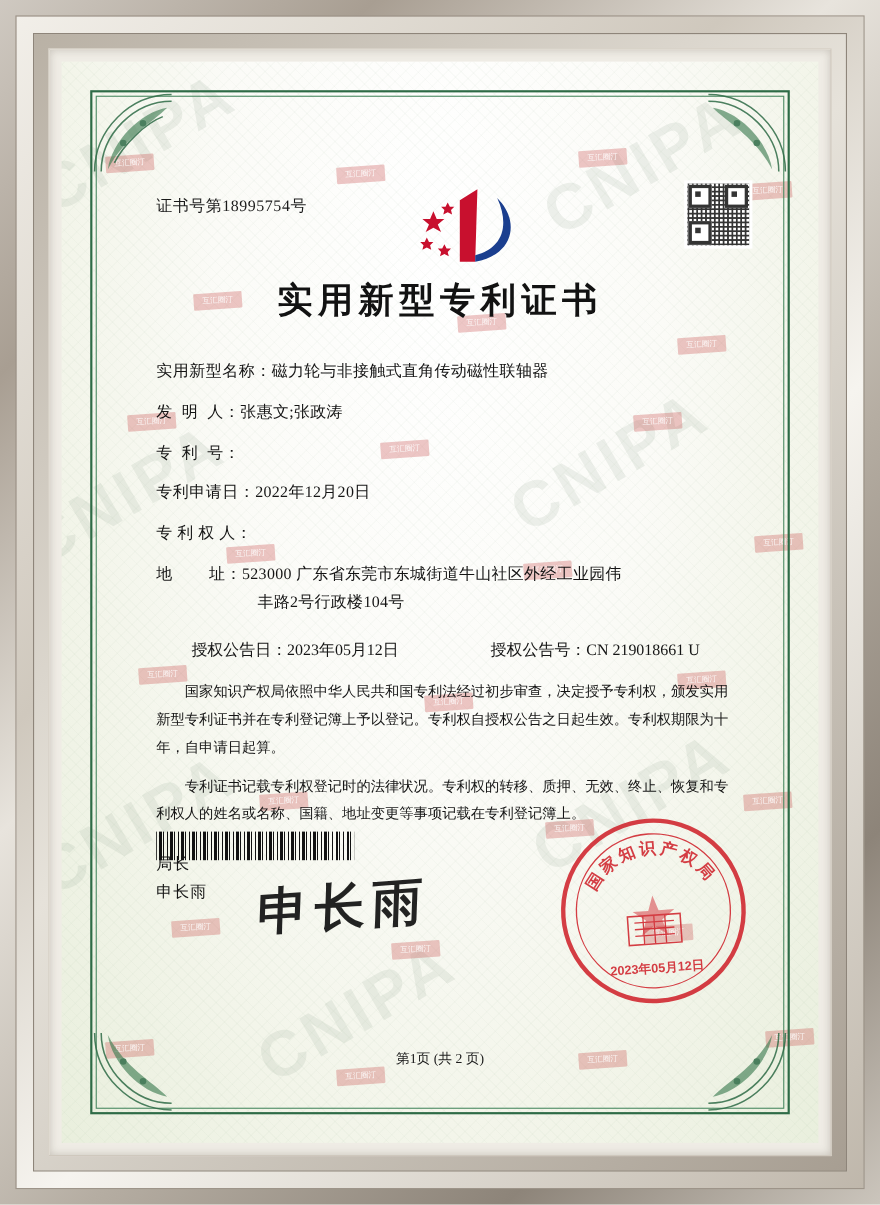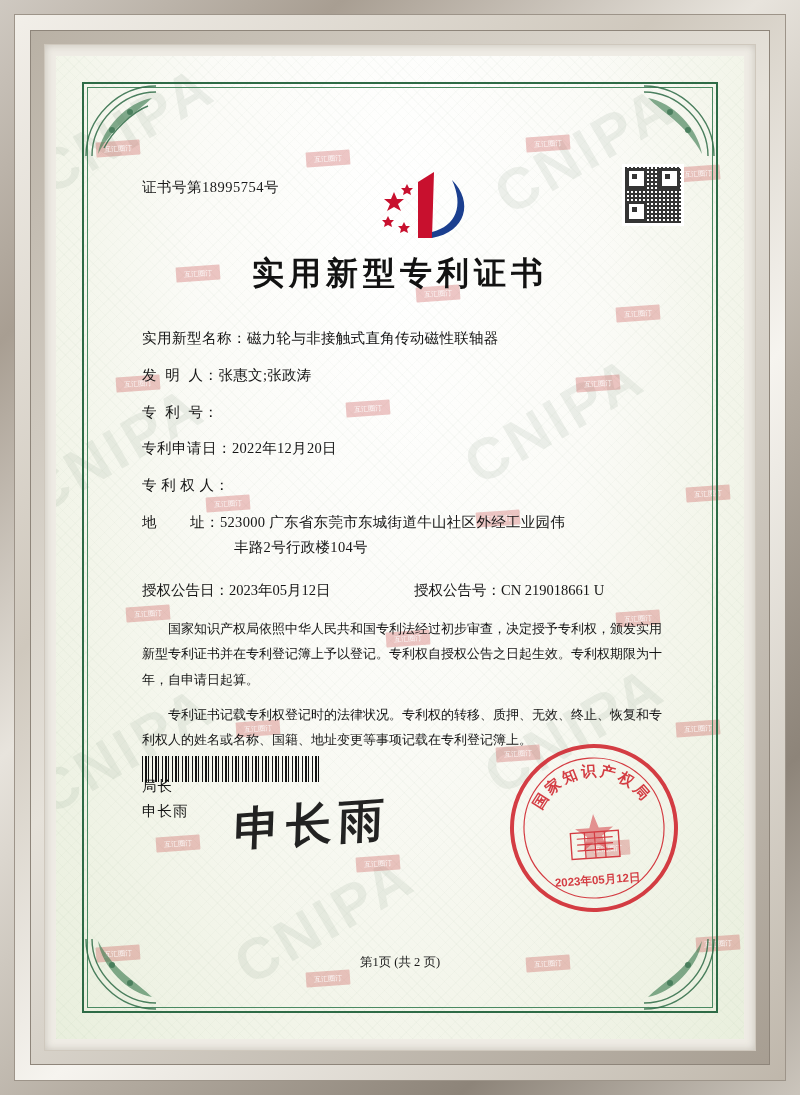--- a/index.html
+++ b/index.html
@@ -222,21 +222,21 @@
     margin-bottom: 24px;
     letter-spacing: 0.3px;
   }
 
   .dual-row {
     display: flex;
     font-size: 14.5px;
     color: #141414;
     margin-bottom: 14px;
   }
-  .dual-left { flex: 0 0 272px; }
+  .dual-left { flex: 0 0 272px; margin-left: 32px; }
   .dual-right { flex: 1 1 auto; }
 
   .body-text {
     position: absolute;
     left: 86px; top: 560px;
     width: 520px;
     font-size: 13px;
     line-height: 1.95;
     color: #141414;
     text-align: justify;

